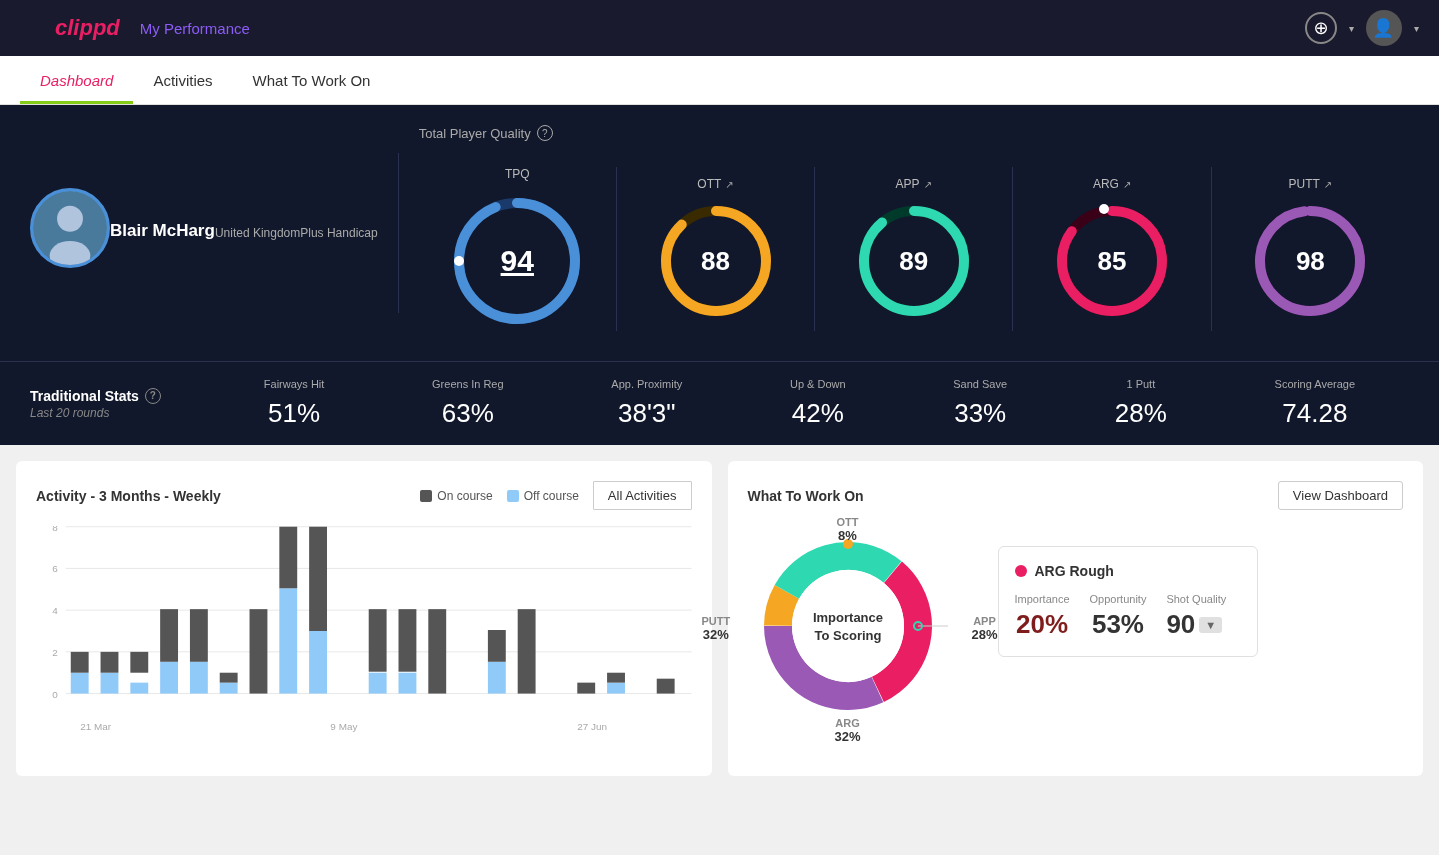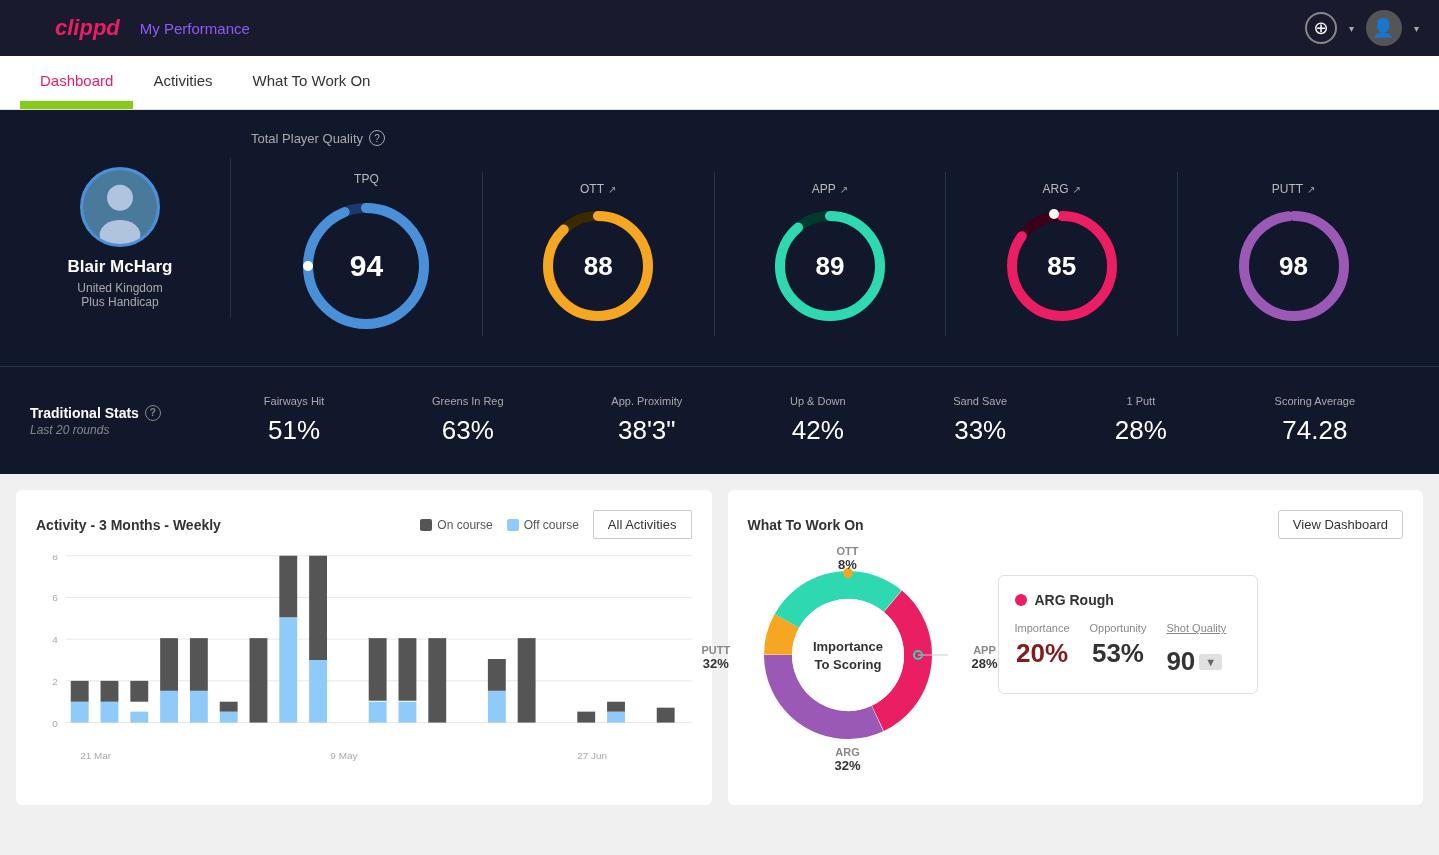--- a/index.html
+++ b/index.html
@@ -42,35 +42,36 @@
     .nav-tab {
       padding: 16px 20px 12px;
       color: #333;
       font-size: 15px;
       cursor: pointer;
       border-bottom: 3px solid transparent;
       text-decoration: none;
     }
     .nav-tab.active {
       color: #e91e63;
-      border-bottom: 8px solid #84cc16;
+      border-bottom: 3px solid #84cc16;
+      font-style: italic;
     }
 
     
     .stats-panel {
       background: #12182b;
       padding: 20px 30px;
       display: flex;
       align-items: center;
       gap: 0;
     }
     .player-section {
       min-width: 180px;
       display: flex;
-      flex-direction: column;
+      flex-direction: row;
       align-items: center;
       text-align: center;
     }
     .player-avatar {
       width: 80px; height: 80px; border-radius: 50%;
       border: 3px solid #4a90d9;
       background: #4a90d9;
       display: flex; align-items: center; justify-content: center;
       font-size: 36px; margin-bottom: 10px; overflow: hidden;
     }
@@ -110,27 +111,27 @@
     .gauge-ring { position: relative; width: 120px; height: 120px; }
     .gauge-ring svg { width: 120px; height: 120px; transform: rotate(-90deg); }
     .gauge-ring-large { width: 140px; height: 140px; }
     .gauge-ring-large svg { width: 140px; height: 140px; }
     .gauge-value {
       position: absolute;
       top: 50%; left: 50%;
       transform: translate(-50%, -50%);
       font-size: 26px; font-weight: bold; color: #fff;
     }
-    .gauge-value-large { font-size: 30px; }
+    .gauge-value-large { font-size: 30px; text-decoration: underline; }
 
     
     .trad-stats {
       background: #12182b;
       border-top: 1px solid #2a3050;
-      padding: 28px 30px;
+      padding: 16px 30px;
       display: flex;
       align-items: center;
       gap: 0;
     }
     .trad-label-section { min-width: 180px; }
     .trad-label { font-size: 14px; font-weight: 600; color: #fff; display: flex; align-items: center; gap: 6px; }
     .trad-sub { font-size: 12px; color: #888; margin-top: 2px; font-style: italic; }
     .trad-stats-items { flex: 1; display: flex; justify-content: space-around; }
     .trad-stat { text-align: center; }
     .trad-stat-label { font-size: 11px; color: #aaa; margin-bottom: 6px; }
@@ -476,21 +477,21 @@
         <div style="display:flex;gap:20px;">
           <div style="text-align:center;">
             <div style="font-size:11px;color:#888;margin-bottom:4px;">Importance</div>
             <div style="font-size:26px;font-weight:bold;color:#7f1d1d;">20%</div>
           </div>
           <div style="text-align:center;">
             <div style="font-size:11px;color:#888;margin-bottom:4px;">Opportunity</div>
             <div style="font-size:26px;font-weight:bold;color:#333;">53%</div>
           </div>
           <div style="text-align:center;">
-            <div style="font-size:11px;color:#888;margin-bottom:12px;text-decoration:underline;">Shot Quality</div>
+            <div style="font-size:11px;color:#888;margin-bottom:4px;">Shot Quality</div>
             <div style="display:flex;align-items:center;gap:4px;">
               <span style="font-size:26px;font-weight:bold;color:#333;">90</span>
               <span style="display:inline-block;padding:2px 6px;background:#e0e0e0;border-radius:3px;font-size:11px;color:#666;">▼</span>
             </div>
           </div>
         </div>
       </div>
     </div>
   </div>
 </div>

